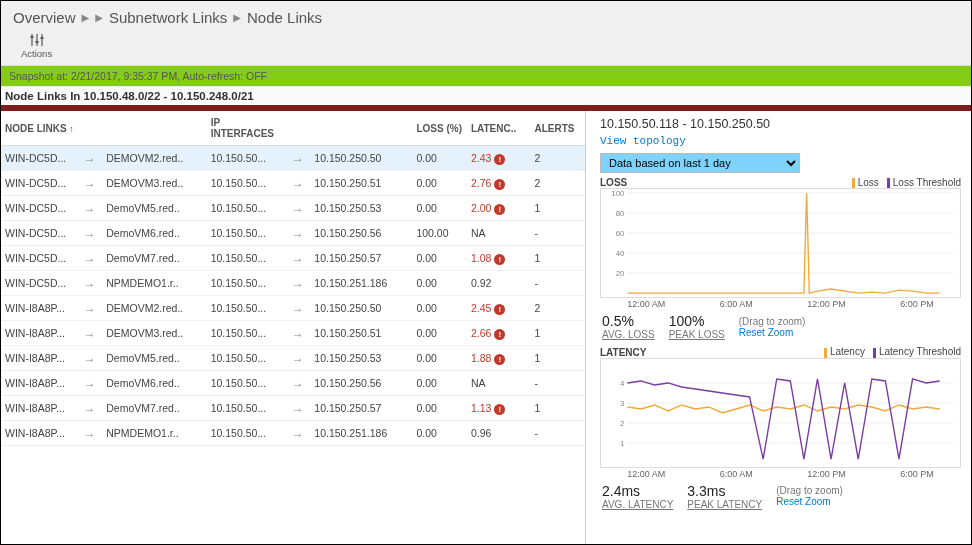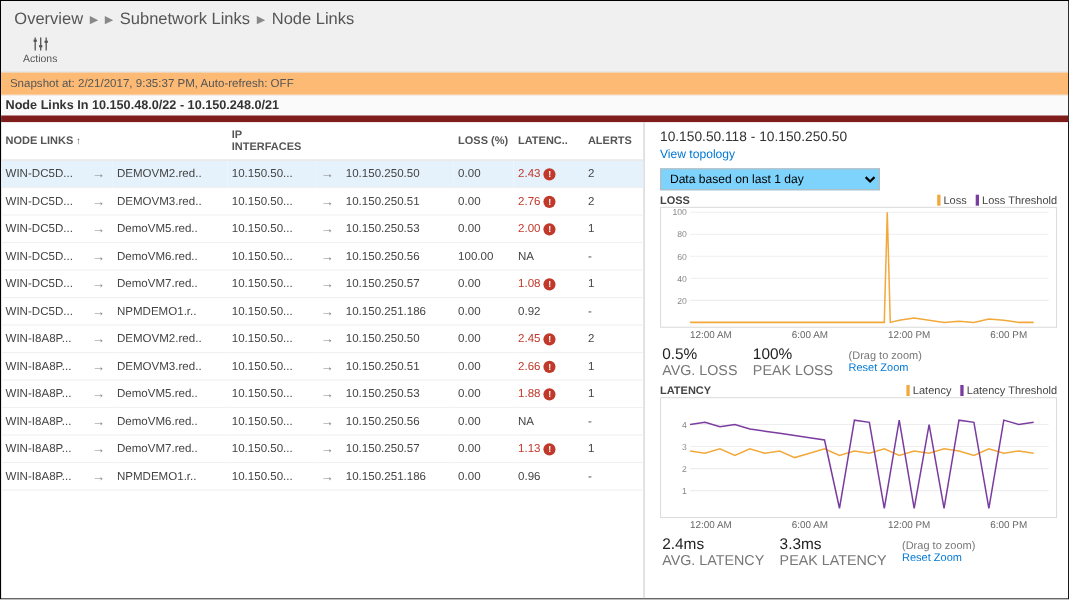--- a/index.html
+++ b/index.html
@@ -5,48 +5,48 @@
   * { box-sizing: border-box; margin: 0; padding: 0; }
   html, body { width: 972px; height: 545px; font-family: "Segoe UI", Arial, sans-serif; font-size: 11px; color: #333; background: #fff; overflow: hidden; }
   .frame { width: 972px; height: 545px; border: 1px solid #000; display: flex; flex-direction: column; }
   .header { background: #f0f0f0; padding: 8px 12px 0 12px; border-bottom: 1px solid #ddd; }
   .breadcrumb { display: flex; align-items: center; gap: 6px; font-size: 15px; color: #555; }
   .breadcrumb .crumb { cursor: pointer; }
   .breadcrumb .chev { font-size: 10px; color: #888; }
   .actions-row { display: flex; padding: 6px 0 6px 8px; }
   .actions-btn { display: flex; flex-direction: column; align-items: center; font-size: 9.5px; color: #555; cursor: pointer; }
   .actions-btn svg { width: 16px; height: 16px; }
-  .snapshot { font-size: 10.5px; color: #555; padding: 4px 8px; background: #fdba74; border-bottom: 1px solid #eee; }
+  .snapshot { font-size: 10.5px; color: #555; padding: 4px 8px; background: #84cc16; border-bottom: 1px solid #eee; }
   .subheader { font-size: 11.5px; font-weight: 600; color: #333; padding: 3px 4px; border-bottom: 6px solid #7f1d1d; background: #fafafa; }
   .content { flex: 1; display: flex; overflow: hidden; }
   .left { width: 585px; border-right: 1px solid #ccc; overflow-y: auto; }
   .right { flex: 1; padding: 6px 10px 4px 14px; overflow: hidden; display: flex; flex-direction: column; }
   table { width: 100%; border-collapse: collapse; }
   th { text-align: left; font-size: 10px; font-weight: 600; color: #555; padding: 6px 4px; border-bottom: 1px solid #ddd; text-transform: uppercase; }
   th.sort::after { content: " ↑"; font-size: 9px; }
   td { padding: 5px 4px; font-size: 10.5px; border-bottom: 1px solid #f0f0f0; color: #444; white-space: nowrap; overflow: hidden; text-overflow: ellipsis; }
   tr.selected { background: #e6f2fb; }
   .arrow { color: #888; font-size: 12px; }
   .red { color: #c0392b; }
   .alert-dot { display: inline-block; width: 11px; height: 11px; border-radius: 50%; background: #c0392b; color: #fff; text-align: center; line-height: 11px; font-size: 8px; font-weight: bold; margin-left: 3px; }
   .right-title { font-size: 12.5px; color: #333; margin-bottom: 4px; }
-  .view-link { color: #0078d4; font-size: 11px; cursor: pointer; margin-bottom: 6px; display: inline-block; }
+  .view-link { color: #0078d4; font-size: 11px; cursor: pointer; margin-bottom: 6px; display: inline-block; font-family: Liberation Mono, monospace; }
   .dropdown { width: 200px; font-size: 11px; padding: 2px 4px; background: #7dd3fc; border: 1px solid #bbb; margin-bottom: 4px; }
   .chart-block { margin-bottom: 4px; }
   .chart-header { display: flex; justify-content: space-between; align-items: center; font-size: 10px; font-weight: 600; text-transform: uppercase; color: #444; }
   .legend { display: flex; gap: 8px; font-size: 10px; font-weight: 400; text-transform: none; }
   .legend span::before { content: ""; display: inline-block; width: 2px; height: 10px; margin-right: 3px; vertical-align: middle; }
   .legend .loss-l::before, .legend .lat-l::before { background: #f2a93b; width:3px; }
   .legend .loss-t::before, .legend .lat-t::before { background: #7b3ca0; width:3px; }
   .chart { border: 1px solid #ddd; height: 110px; position: relative; }
   .chart svg { width: 100%; height: 100%; }
   .xaxis { display: flex; justify-content: space-around; font-size: 9px; color: #666; padding: 1px 0 2px; }
   .stats-row { display: flex; align-items: center; gap: 14px; font-size: 10px; color: #555; padding: 2px 0 2px 2px; }
   .stat-big { font-size: 14px; color: #222; }
-  .stat-lbl { font-size: 13px; color: #777; text-transform: uppercase; }
+  .stat-lbl { font-size: 10px; color: #777; text-transform: uppercase; text-decoration: underline; }
   .reset { color: #0078d4; font-size: 10px; cursor: pointer; }
   .drag { color: #777; font-size: 10px; }
   .col-nl { width: 64px; } .col-a1 { width: 18px; } .col-dst { width: 92px; }
   .col-ip1 { width: 64px; } .col-a2 { width: 18px; } .col-ip2 { width: 90px; }
   .col-loss { width: 48px; } .col-lat { width: 56px; } .col-alerts { width: 40px; }
 </style>
 </head>
 <body>
 
 <div class="frame">

